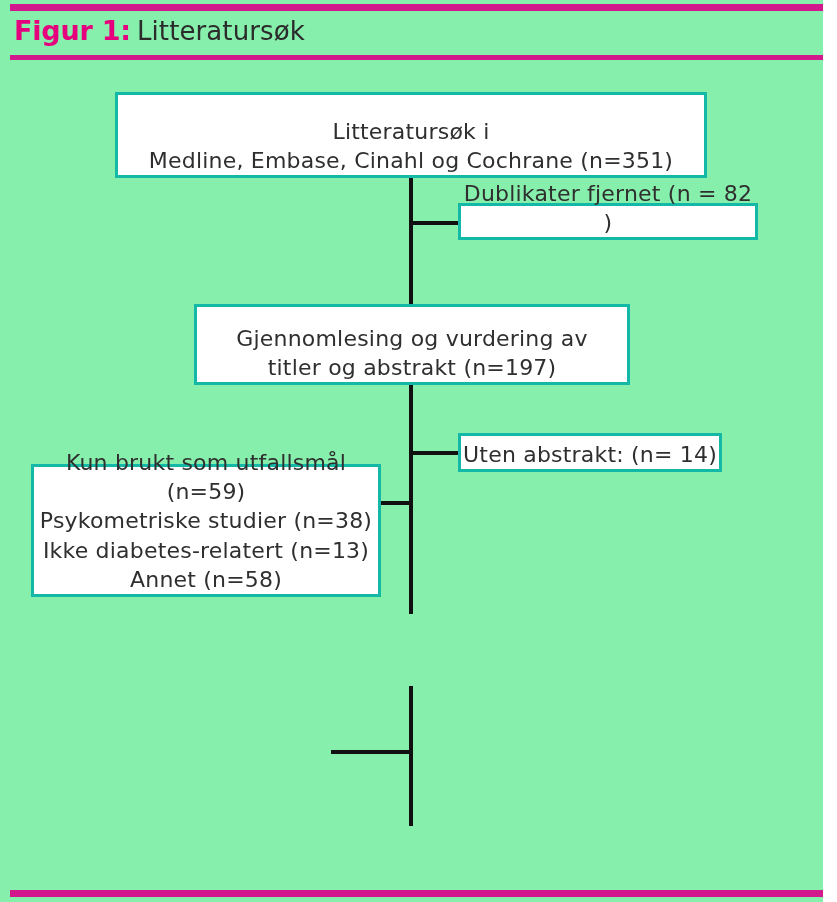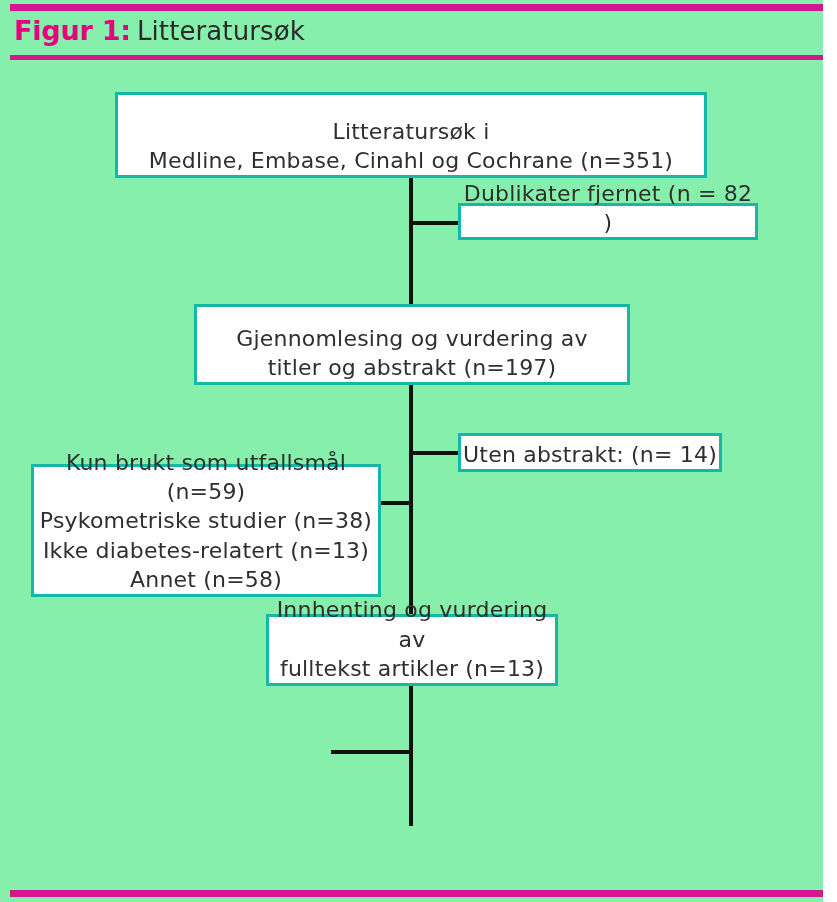--- a/index.html
+++ b/index.html
@@ -140,21 +140,17 @@
     <span class="node-text">Uten abstrakt: (n= 14)</span>
   </div>
 
   <div class="node" style="left:31px; top:464px; width:350px; height:133px;">
     <span class="node-text">Kun brukt som utfallsmål (n=59)
 Psykometriske studier (n=38)
 Ikke diabetes-relatert (n=13)
 Annet (n=58)</span>
   </div>
 
-  <div class="node" style="left:266px; top:614px; width:292px; height:72px;">
-    <span class="node-text">Innhenting og vurdering av
-fulltekst artikler (n=13)</span>
-  </div>
 
 
 
   <div class="rule-bottom"></div>
 </div>
 
 </body></html>

